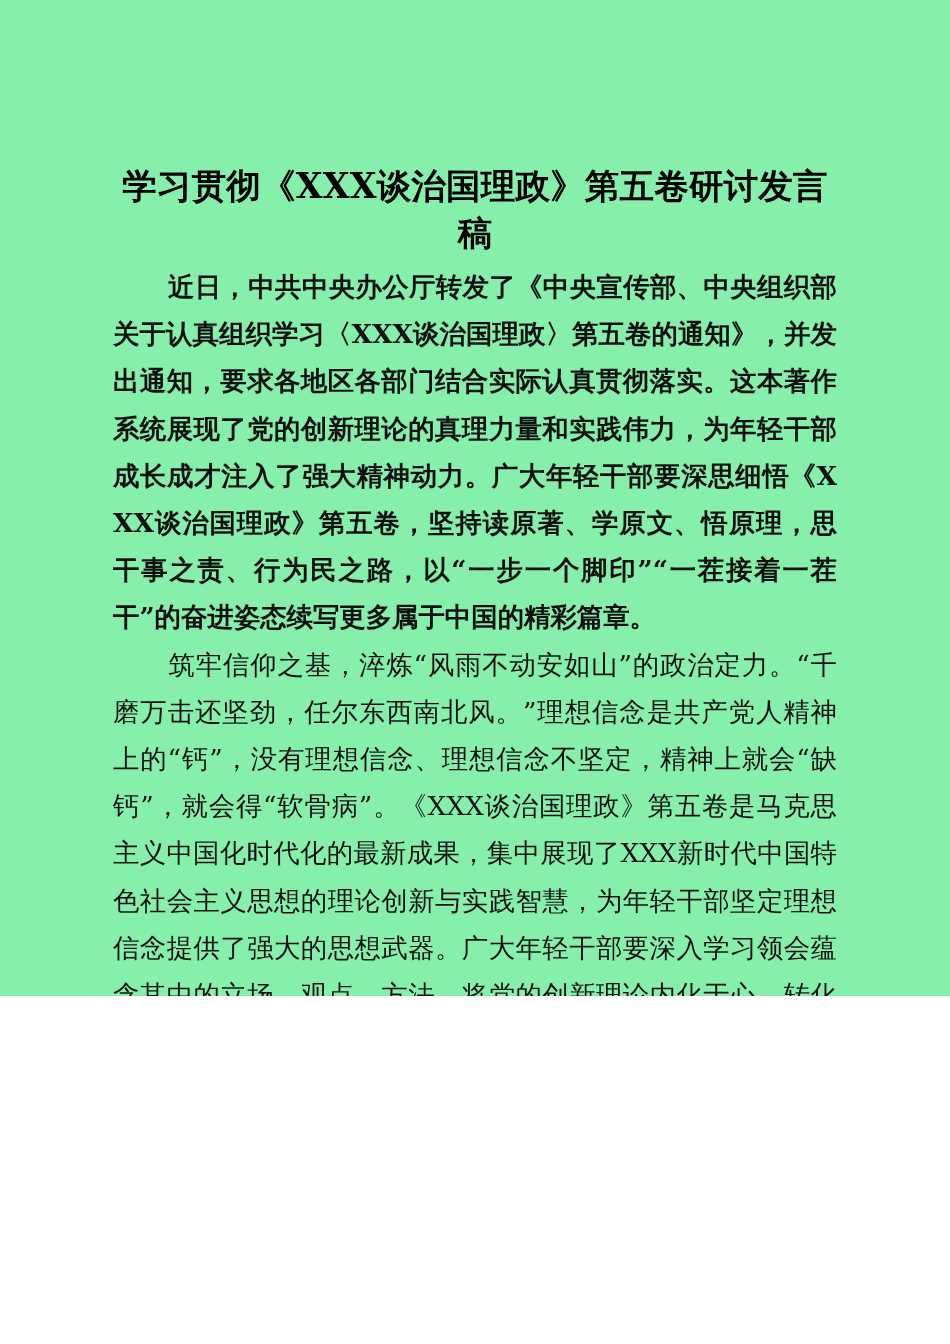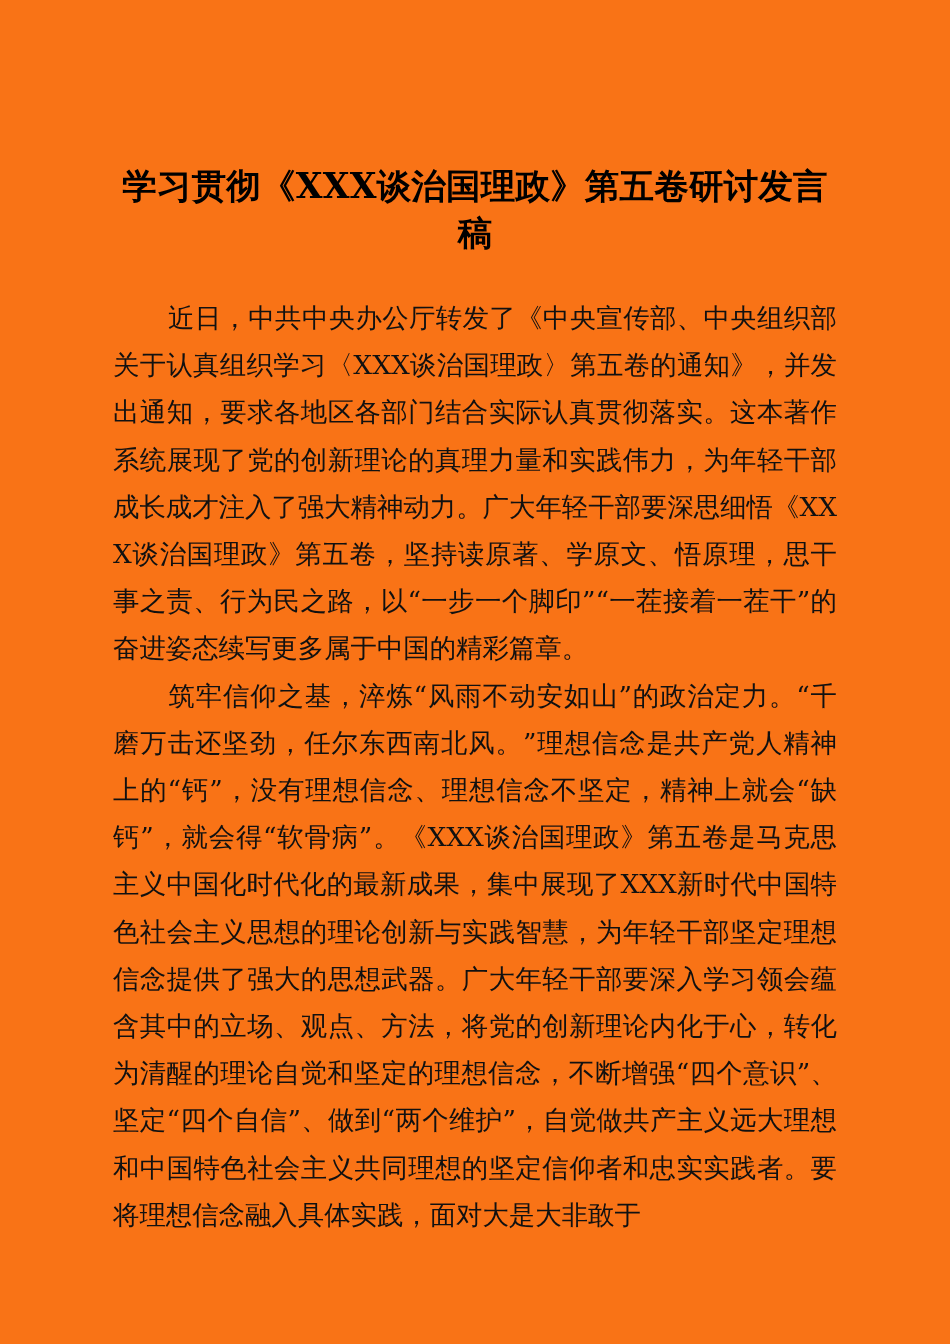--- a/index.html
+++ b/index.html
@@ -8,23 +8,23 @@
     padding: 0;
     background: #ffffff;
   }
   body {
     font-family: "DejaVu Serif", "Liberation Serif", serif;
     color: #000000;
   }
   .page {
     position: relative;
     width: 950px;
-    height: 1344px;
+    height: 996px;
     margin: 0 auto;
-    background: #f97316;
+    background: #86efac;
     overflow: hidden;
     box-sizing: border-box;
   }
   .doc-body {
     position: absolute;
     left: 113px;
     top: 0;
     width: 724px;
   }
   .doc-title {
@@ -46,21 +46,22 @@
     line-height: 47.2px;
     text-align: justify;
     text-align-last: left;
     text-justify: inter-character;
     margin: 0;
     color: #111111;
     word-break: break-all;
     hyphens: none;
   }
   .doc-para.first-para {
-    margin-top: 37px;
+    margin-top: 6px;
+    font-weight: bold;
   }
   .doc-para .indent {
     display: inline-block;
     width: 2.07em;
   }
 </style>
 </head>
 <body>
 
 <div class="page">

